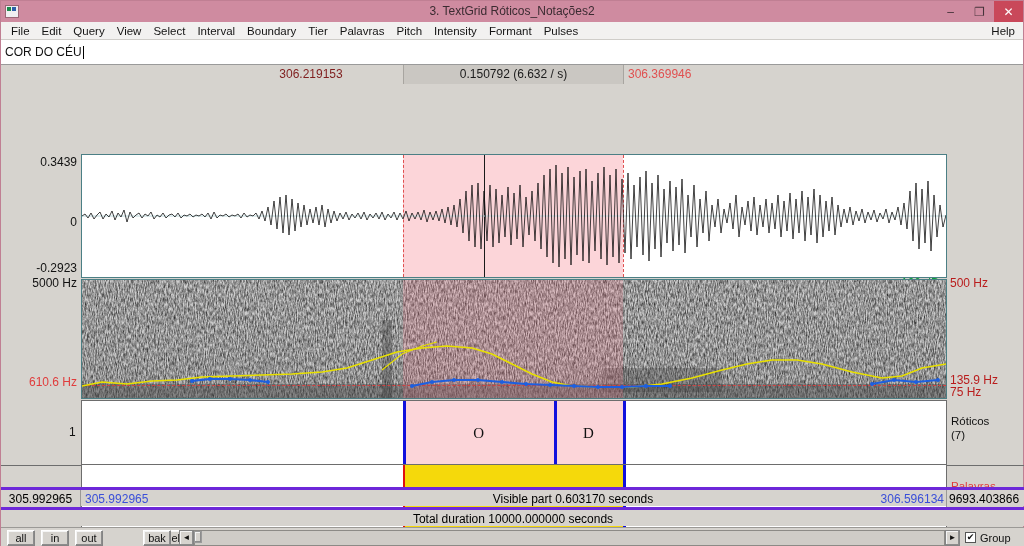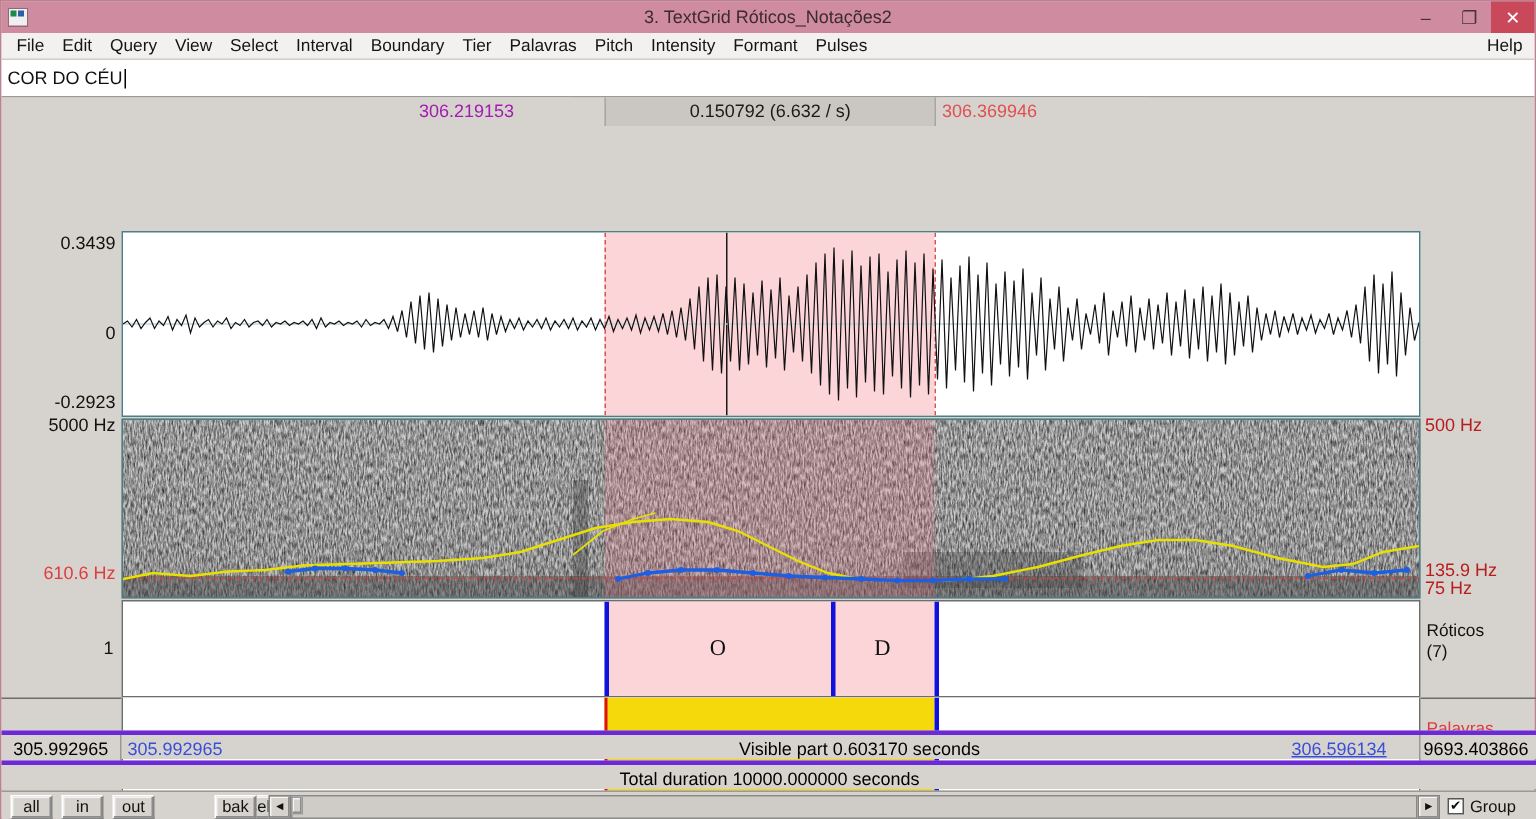--- a/index.html
+++ b/index.html
@@ -37,21 +37,21 @@
              display:flex;align-items:center;padding-left:4px;font-size:12px;color:#111;}
   .caret{display:inline-block;width:1px;height:13px;background:#000;margin-left:1px;}
 
   
   .panel{position:relative;background:#d6d3ce;height:446px;}
 
   
   .selhdr{position:absolute;left:0;top:0;height:19px;width:100%;}
   .selhdr .cell{position:absolute;top:0;height:19px;line-height:19px;font-size:12px;
                 text-align:center;box-sizing:border-box;}
-  .selhdr .left{color:#a21caf;background:#d6d3ce;}
+  .selhdr .left{color:#7f1d1d;background:#d6d3ce;}
   .selhdr .mid{color:#1a1a1a;background:#cac7c2;border-left:1px solid #a8a5a0;
                border-right:1px solid #a8a5a0;}
   .selhdr .right{color:#e05050;background:#d6d3ce;text-align:left;padding-left:2px;}
 
   
   .wave{position:absolute;left:80px;top:89px;width:866px;height:124px;background:#fff;
         border:1px solid #4b7f85;box-sizing:border-box;overflow:hidden;}
   .wavesel{position:absolute;top:0;height:100%;background:#fcd5d9;}
   .cursorline{position:absolute;top:0;bottom:0;width:1px;background:#1a1a1a;}
   .seldash{position:absolute;top:0;bottom:0;width:0;border-left:1px dashed #e05050;}
@@ -289,21 +289,21 @@
       <div class="durcell" style="left:37.2%;width:25.4%;">0.150792</div>
       <div class="durdiv" style="left:62.6%;"></div>
       <div class="durcell" style="left:62.6%;width:37.4%;">0.226189</div>
     </div>
   </div>
 
   <div class="statrow srow1">
     <div class="sbox bord" style="left:0;width:80px;text-align:center;">305.992965</div>
     <div class="sbox blue" style="left:84px;width:200px;text-align:left;">305.992965</div>
     <div class="sbox" style="left:284px;width:576px;text-align:center;">Visible part 0.603170 seconds</div>
-    <div class="sbox blue bord" style="left:860px;width:86px;text-align:left;padding-right:2px;text-decoration:underline;">306.596134</div>
+    <div class="sbox blue bord" style="left:860px;width:86px;text-align:right;padding-right:2px;">306.596134</div>
     <div class="sbox" style="left:948px;width:76px;text-align:left;">9693.403866</div>
   </div>
 
   <div class="statrow srow2">
     <div class="sbox" style="left:0;width:1024px;text-align:center;">Total duration 10000.000000 seconds</div>
   </div>
 
   <div class="toolbar">
     <div class="tbtn" style="left:6px;width:28px;">all</div>
     <div class="tbtn" style="left:40px;width:28px;">in</div>

